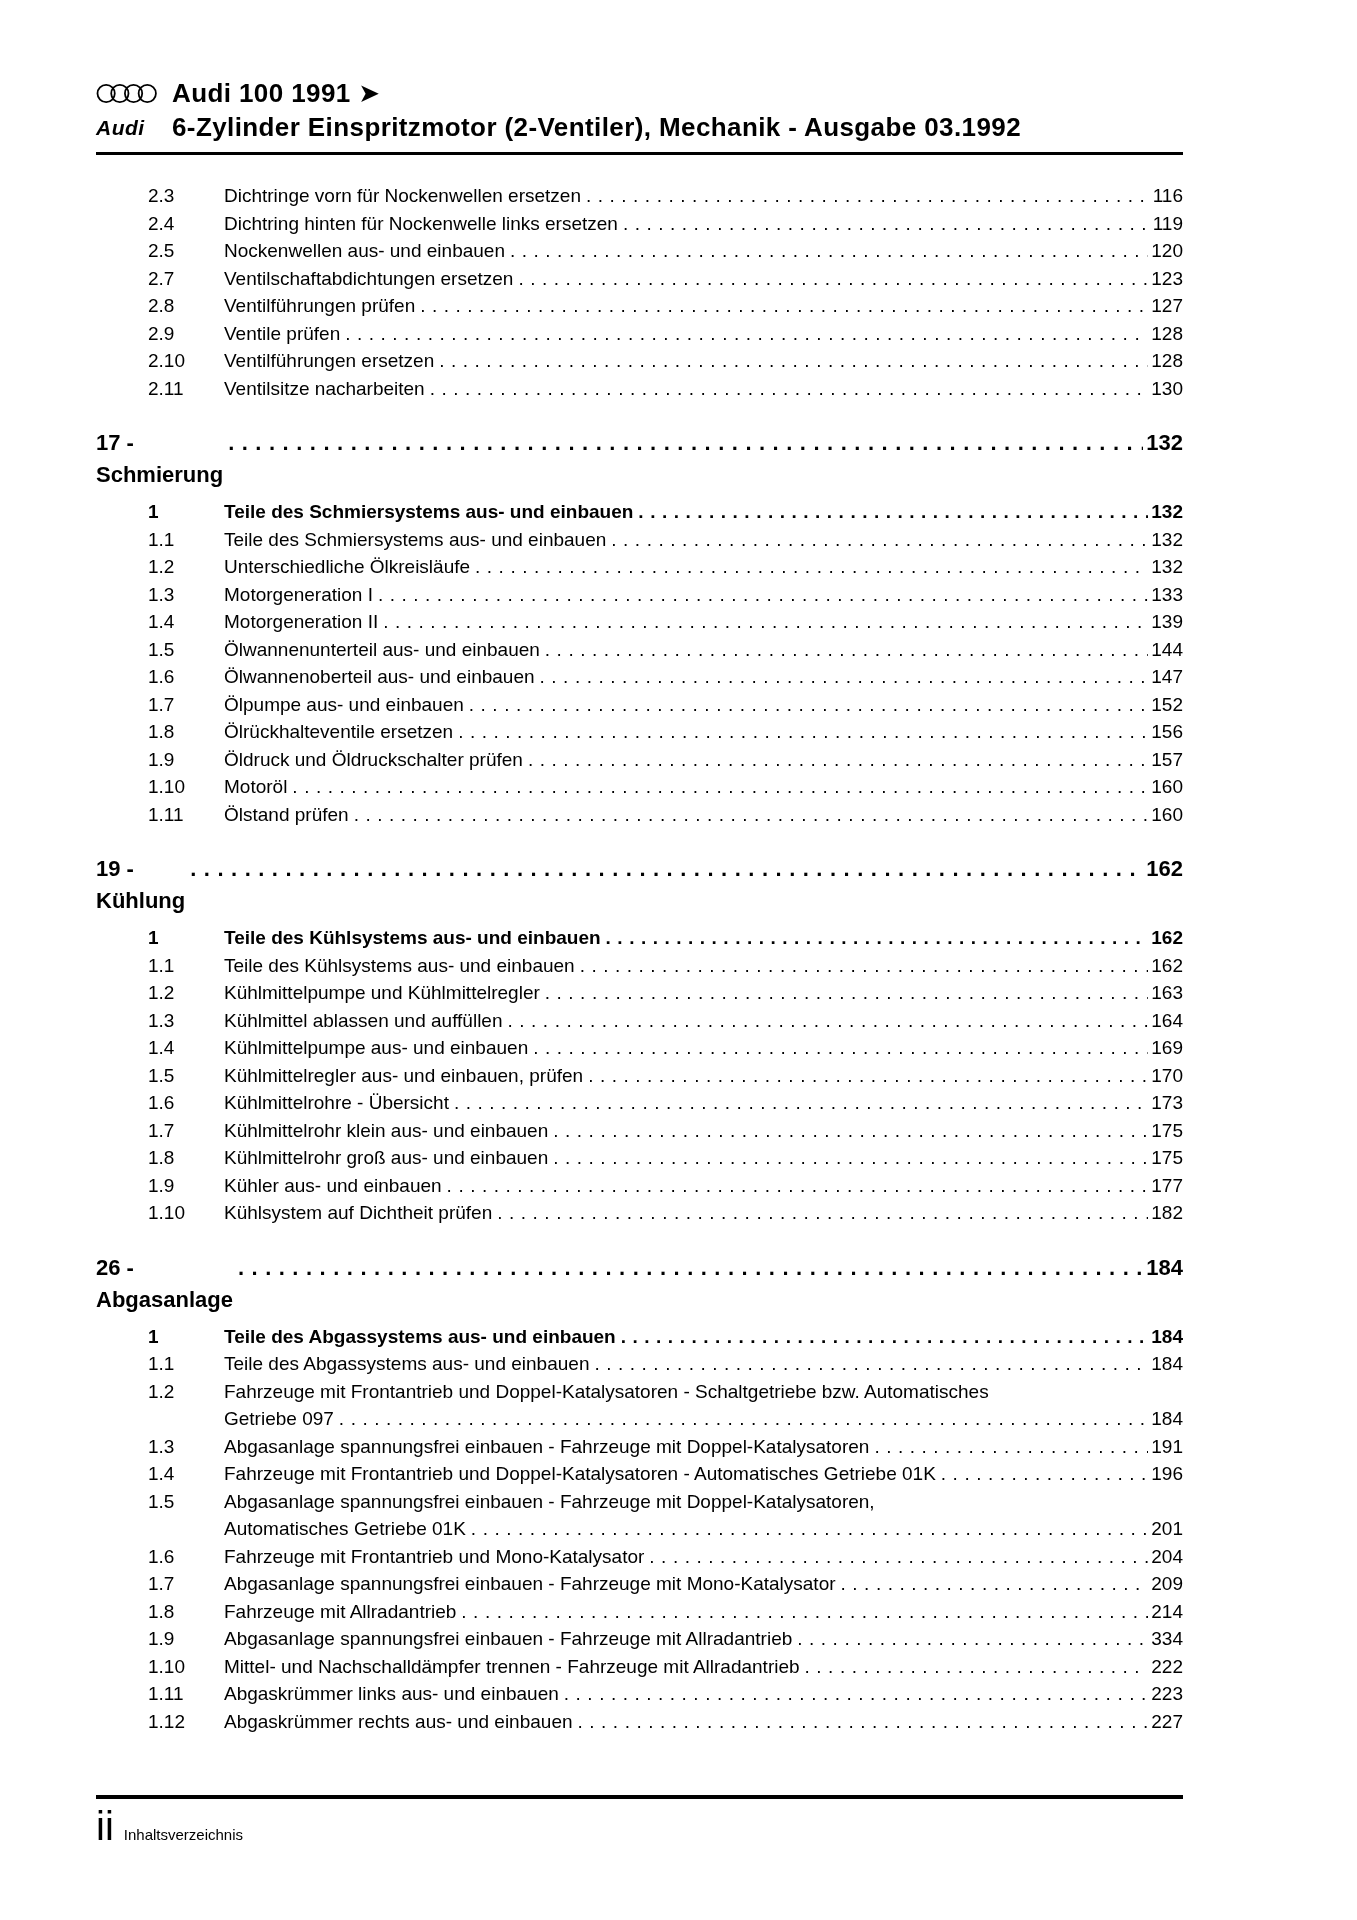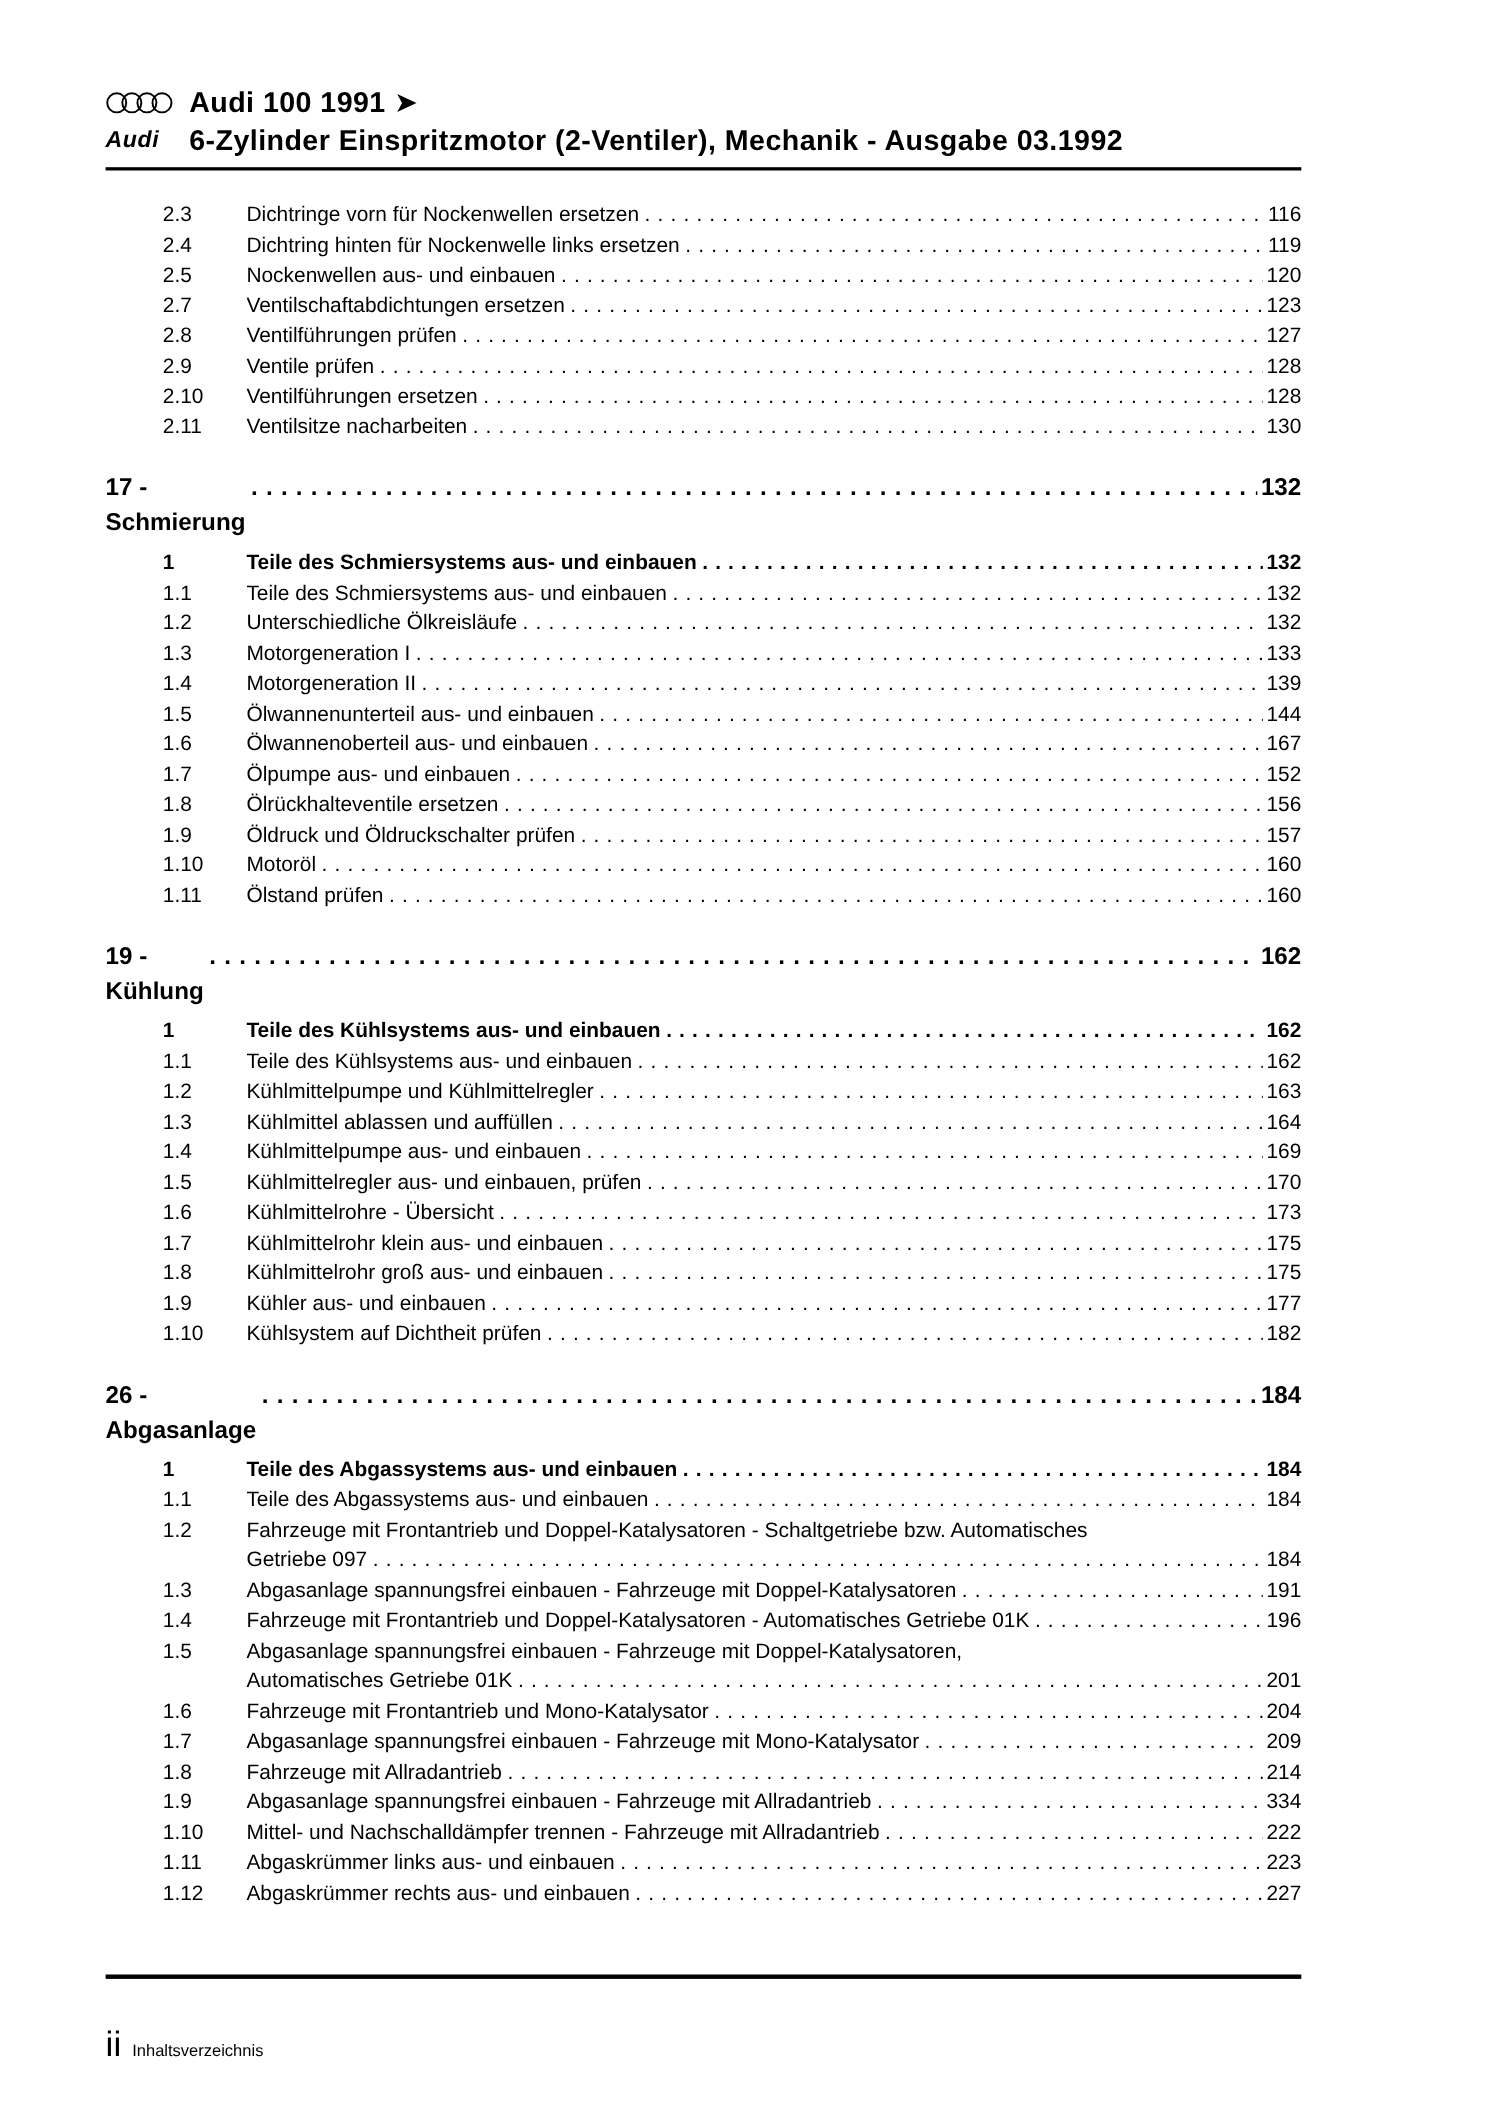--- a/index.html
+++ b/index.html
@@ -87,21 +87,21 @@
     position: absolute;
     left: 96px;
     right: 174px;
     top: 1795px;
     border-top: 4px solid #000;
     padding-top: 12px;
     display: flex;
     align-items: baseline;
     gap: 10px;
   }
-  .footer .folio { font-size: 32px; line-height: 30px; margin-top: 32px; }
+  .footer .folio { font-size: 40px; line-height: 30px; }
   .footer .folio-label { font-size: 15px; }
 </style>
 </head>
 <body>
 
 <div class="page">
 
   <div class="header">
     <span class="rings">
       <svg width="62" height="21" viewBox="0 0 104 35" aria-hidden="true">
@@ -206,21 +206,21 @@
         <div class="entry-row">
           <span class="e-num">1.5</span>
           <span class="e-text">Ölwannenunterteil aus- und einbauen</span>
           <span class="dots"></span>
           <span class="page-num">144</span>
         </div>
         <div class="entry-row">
           <span class="e-num">1.6</span>
           <span class="e-text">Ölwannenoberteil aus- und einbauen</span>
           <span class="dots"></span>
-          <span class="page-num">167</span>
+          <span class="page-num">147</span>
         </div>
         <div class="entry-row">
           <span class="e-num">1.7</span>
           <span class="e-text">Ölpumpe aus- und einbauen</span>
           <span class="dots"></span>
           <span class="page-num">152</span>
         </div>
         <div class="entry-row">
           <span class="e-num">1.8</span>
           <span class="e-text">Ölrückhalteventile ersetzen</span>

